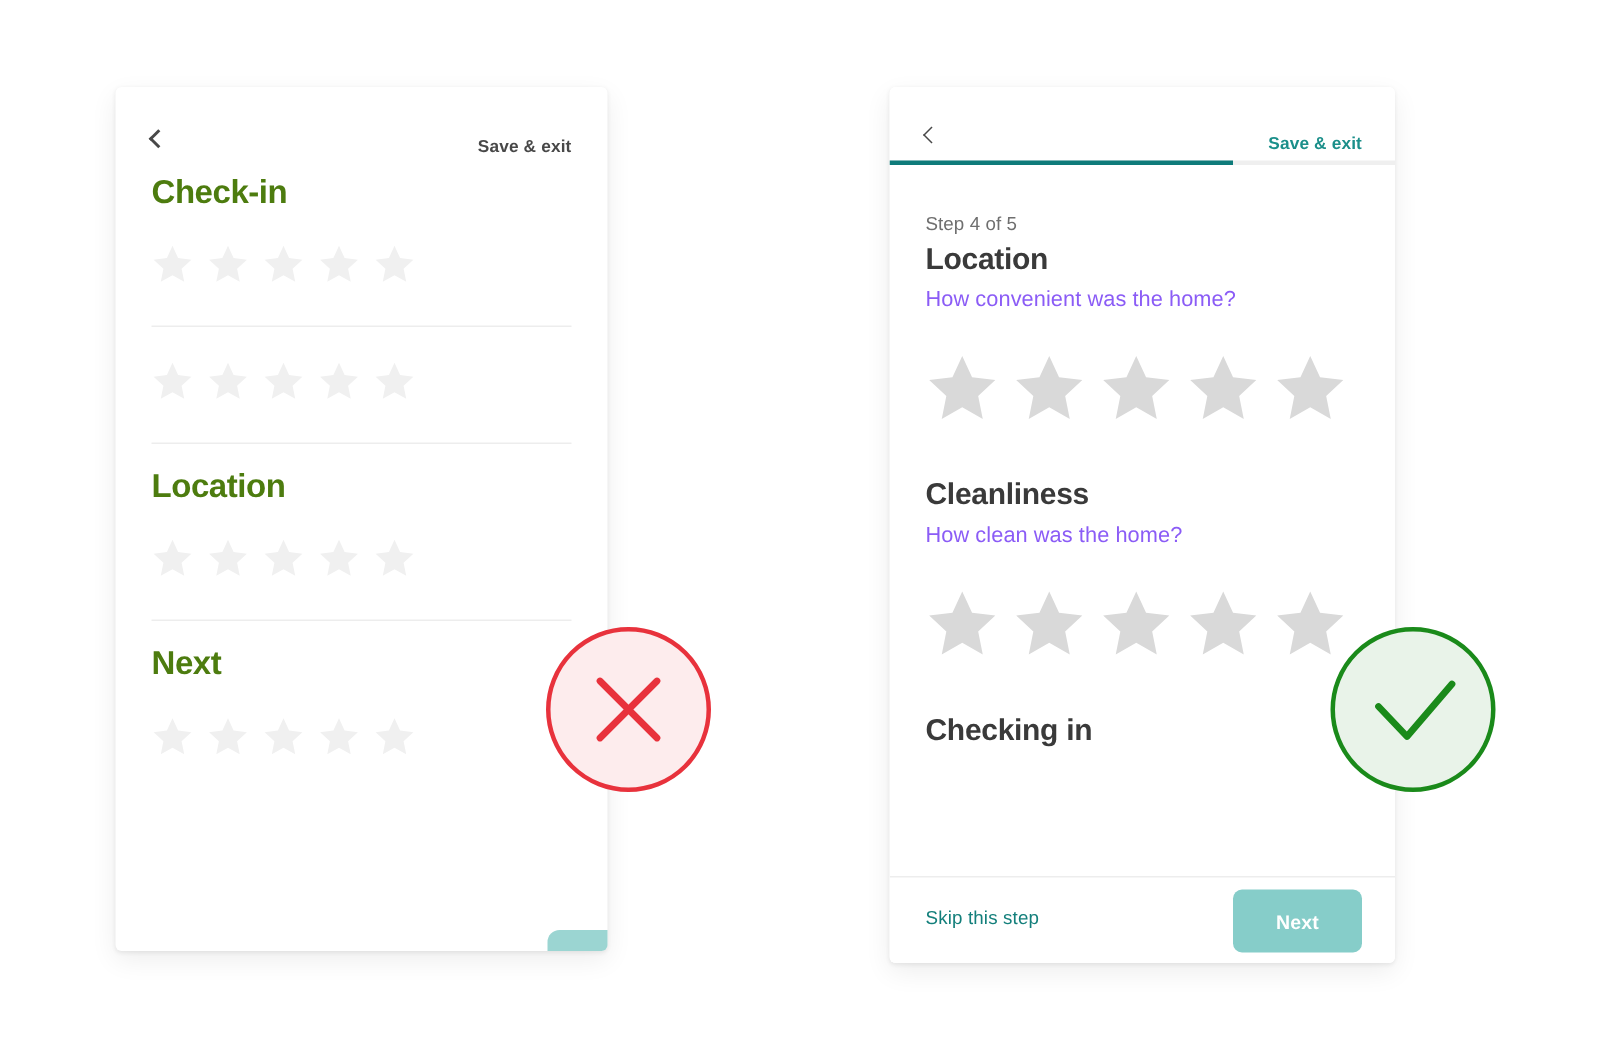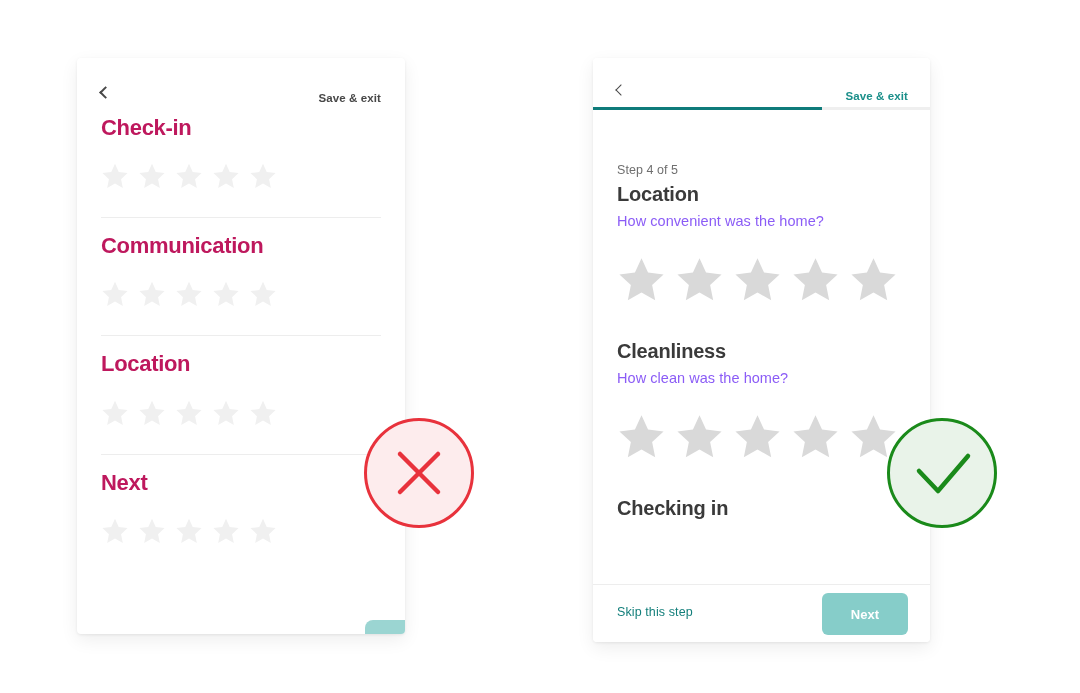--- a/index.html
+++ b/index.html
@@ -68,21 +68,21 @@
   }
 
   .bad-body {
     padding: 0 24px;
   }
 
   .bad-block { position: relative; }
   .bad-title {
     font-size: 22px;
     font-weight: 700;
-    color: #be185d;
+    color: #4d7c0f;
     letter-spacing: -0.3px;
     line-height: 1.1;
     padding-top: 16px;
   }
   .bad-stars {
     display: flex;
     gap: 9px;
     padding-top: 22px;
   }
   .bad-divider {
@@ -177,21 +177,20 @@
   }
 
   .good-body {
     padding: 0 24px;
   }
   .good-step {
     font-size: 12.5px;
     color: #6f6f6f;
     padding-top: 32px;
     letter-spacing: 0.05px;
-    margin-top: 21px;
   }
   .good-h {
     font-size: 20px;
     font-weight: 700;
     color: #3a3a3a;
     letter-spacing: -0.2px;
     padding-top: 6px;
   }
   .good-sub {
     font-size: 14.5px;
@@ -297,21 +296,20 @@
               <polygon points="12,1.6 15.2,8.6 22.8,9.5 17.2,14.7 18.7,22.2 12,18.4 5.3,22.2 6.8,14.7 1.2,9.5 8.8,8.6"></polygon>
             </svg>
           <svg class="star-sm" viewBox="0 0 24 24">
               <polygon points="12,1.6 15.2,8.6 22.8,9.5 17.2,14.7 18.7,22.2 12,18.4 5.3,22.2 6.8,14.7 1.2,9.5 8.8,8.6"></polygon>
             </svg>
         </div>
         <div class="bad-divider"></div>
       </div>
 
       <div class="bad-block">
-        <div class="bad-title">Communication</div>
         <div class="bad-stars">
           <svg class="star-sm" viewBox="0 0 24 24">
               <polygon points="12,1.6 15.2,8.6 22.8,9.5 17.2,14.7 18.7,22.2 12,18.4 5.3,22.2 6.8,14.7 1.2,9.5 8.8,8.6"></polygon>
             </svg>
           <svg class="star-sm" viewBox="0 0 24 24">
               <polygon points="12,1.6 15.2,8.6 22.8,9.5 17.2,14.7 18.7,22.2 12,18.4 5.3,22.2 6.8,14.7 1.2,9.5 8.8,8.6"></polygon>
             </svg>
           <svg class="star-sm" viewBox="0 0 24 24">
               <polygon points="12,1.6 15.2,8.6 22.8,9.5 17.2,14.7 18.7,22.2 12,18.4 5.3,22.2 6.8,14.7 1.2,9.5 8.8,8.6"></polygon>
             </svg>

